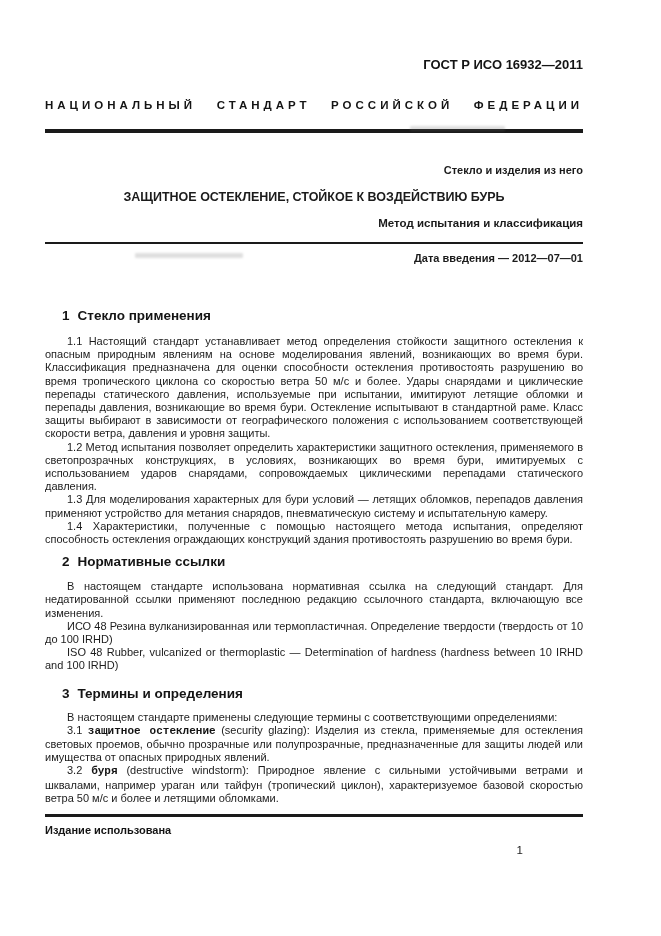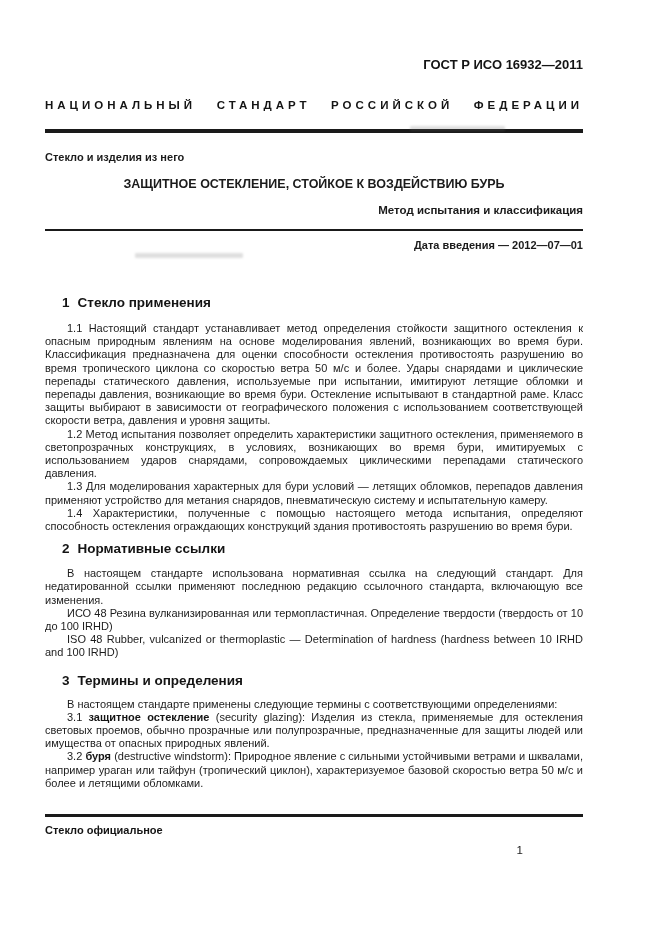--- a/index.html
+++ b/index.html
@@ -45,22 +45,22 @@
     margin-top: 17px;
     height: 4px;
     background: #1a1a1a;
   }
   .rule-thin {
     margin-top: 12px;
     height: 2px;
     background: #1a1a1a;
   }
   .t-subject {
-    margin-top: 18px;
-    text-align: left;
+    margin-top: 31px;
+    text-align: right;
     font-size: 11px;
     line-height: 13px;
     font-weight: bold;
   }
   .t-main {
     margin-top: 13px;
     text-align: center;
     font-size: 12.5px;
     line-height: 14px;
     font-weight: bold;
@@ -104,21 +104,21 @@
     margin: 0;
     font-size: 11px;
     line-height: 13.2px;
     text-align: justify;
     text-indent: 22px;
     color: #1c1c1c;
   }
   .mt-p { margin-top: 11px; }
   .mt-p2 { margin-top: 10px; }
   .mt-p3 { margin-top: 9px; }
-  .body-p b { font-weight: bold; color: #141414; }
+  .body-p b { font-weight: bold; color: #141414; font-family: Liberation Mono, monospace; }
   .body-p .it { font-style: italic; }
   .footer-rule {
     position: absolute;
     left: 45px;
     width: 538px;
     top: 814px;
     height: 3px;
     background: #1a1a1a;
   }
   .footer-note {
@@ -190,18 +190,18 @@
     <p class="body-p mt-p3">В настоящем стандарте применены следующие термины с соответствующими определениями:</p>
 
     <p class="body-p"><span>3.1</span> <b>защитное остекление</b> <b class="it"></b> <span>(security glazing): Изделия из стекла, применяемые для остекления световых проемов, обычно прозрачные или полупрозрачные, предназначенные для защиты людей или имущества от опасных природных явлений.</span></p>
 
     <p class="body-p"><span>3.2</span> <b>буря</b> <b class="it"></b> <span>(destructive windstorm): Природное явление с сильными устойчивыми ветрами и шквалами, например ураган или тайфун (тропический циклон), характеризуемое базовой скоростью ветра 50 м/с и более и летящими обломками.</span></p>
 
 
   </div>
 
   <div class="footer-rule"></div>
-  <div class="footer-note">Стекло официальное</div>
+  <div class="footer-note">Издание использована</div>
   <div class="page-num">1</div>
 
   <div class="scan-artifact artifact-1"></div>
   <div class="scan-artifact artifact-2"></div>
 </div>
 
 </body></html>

